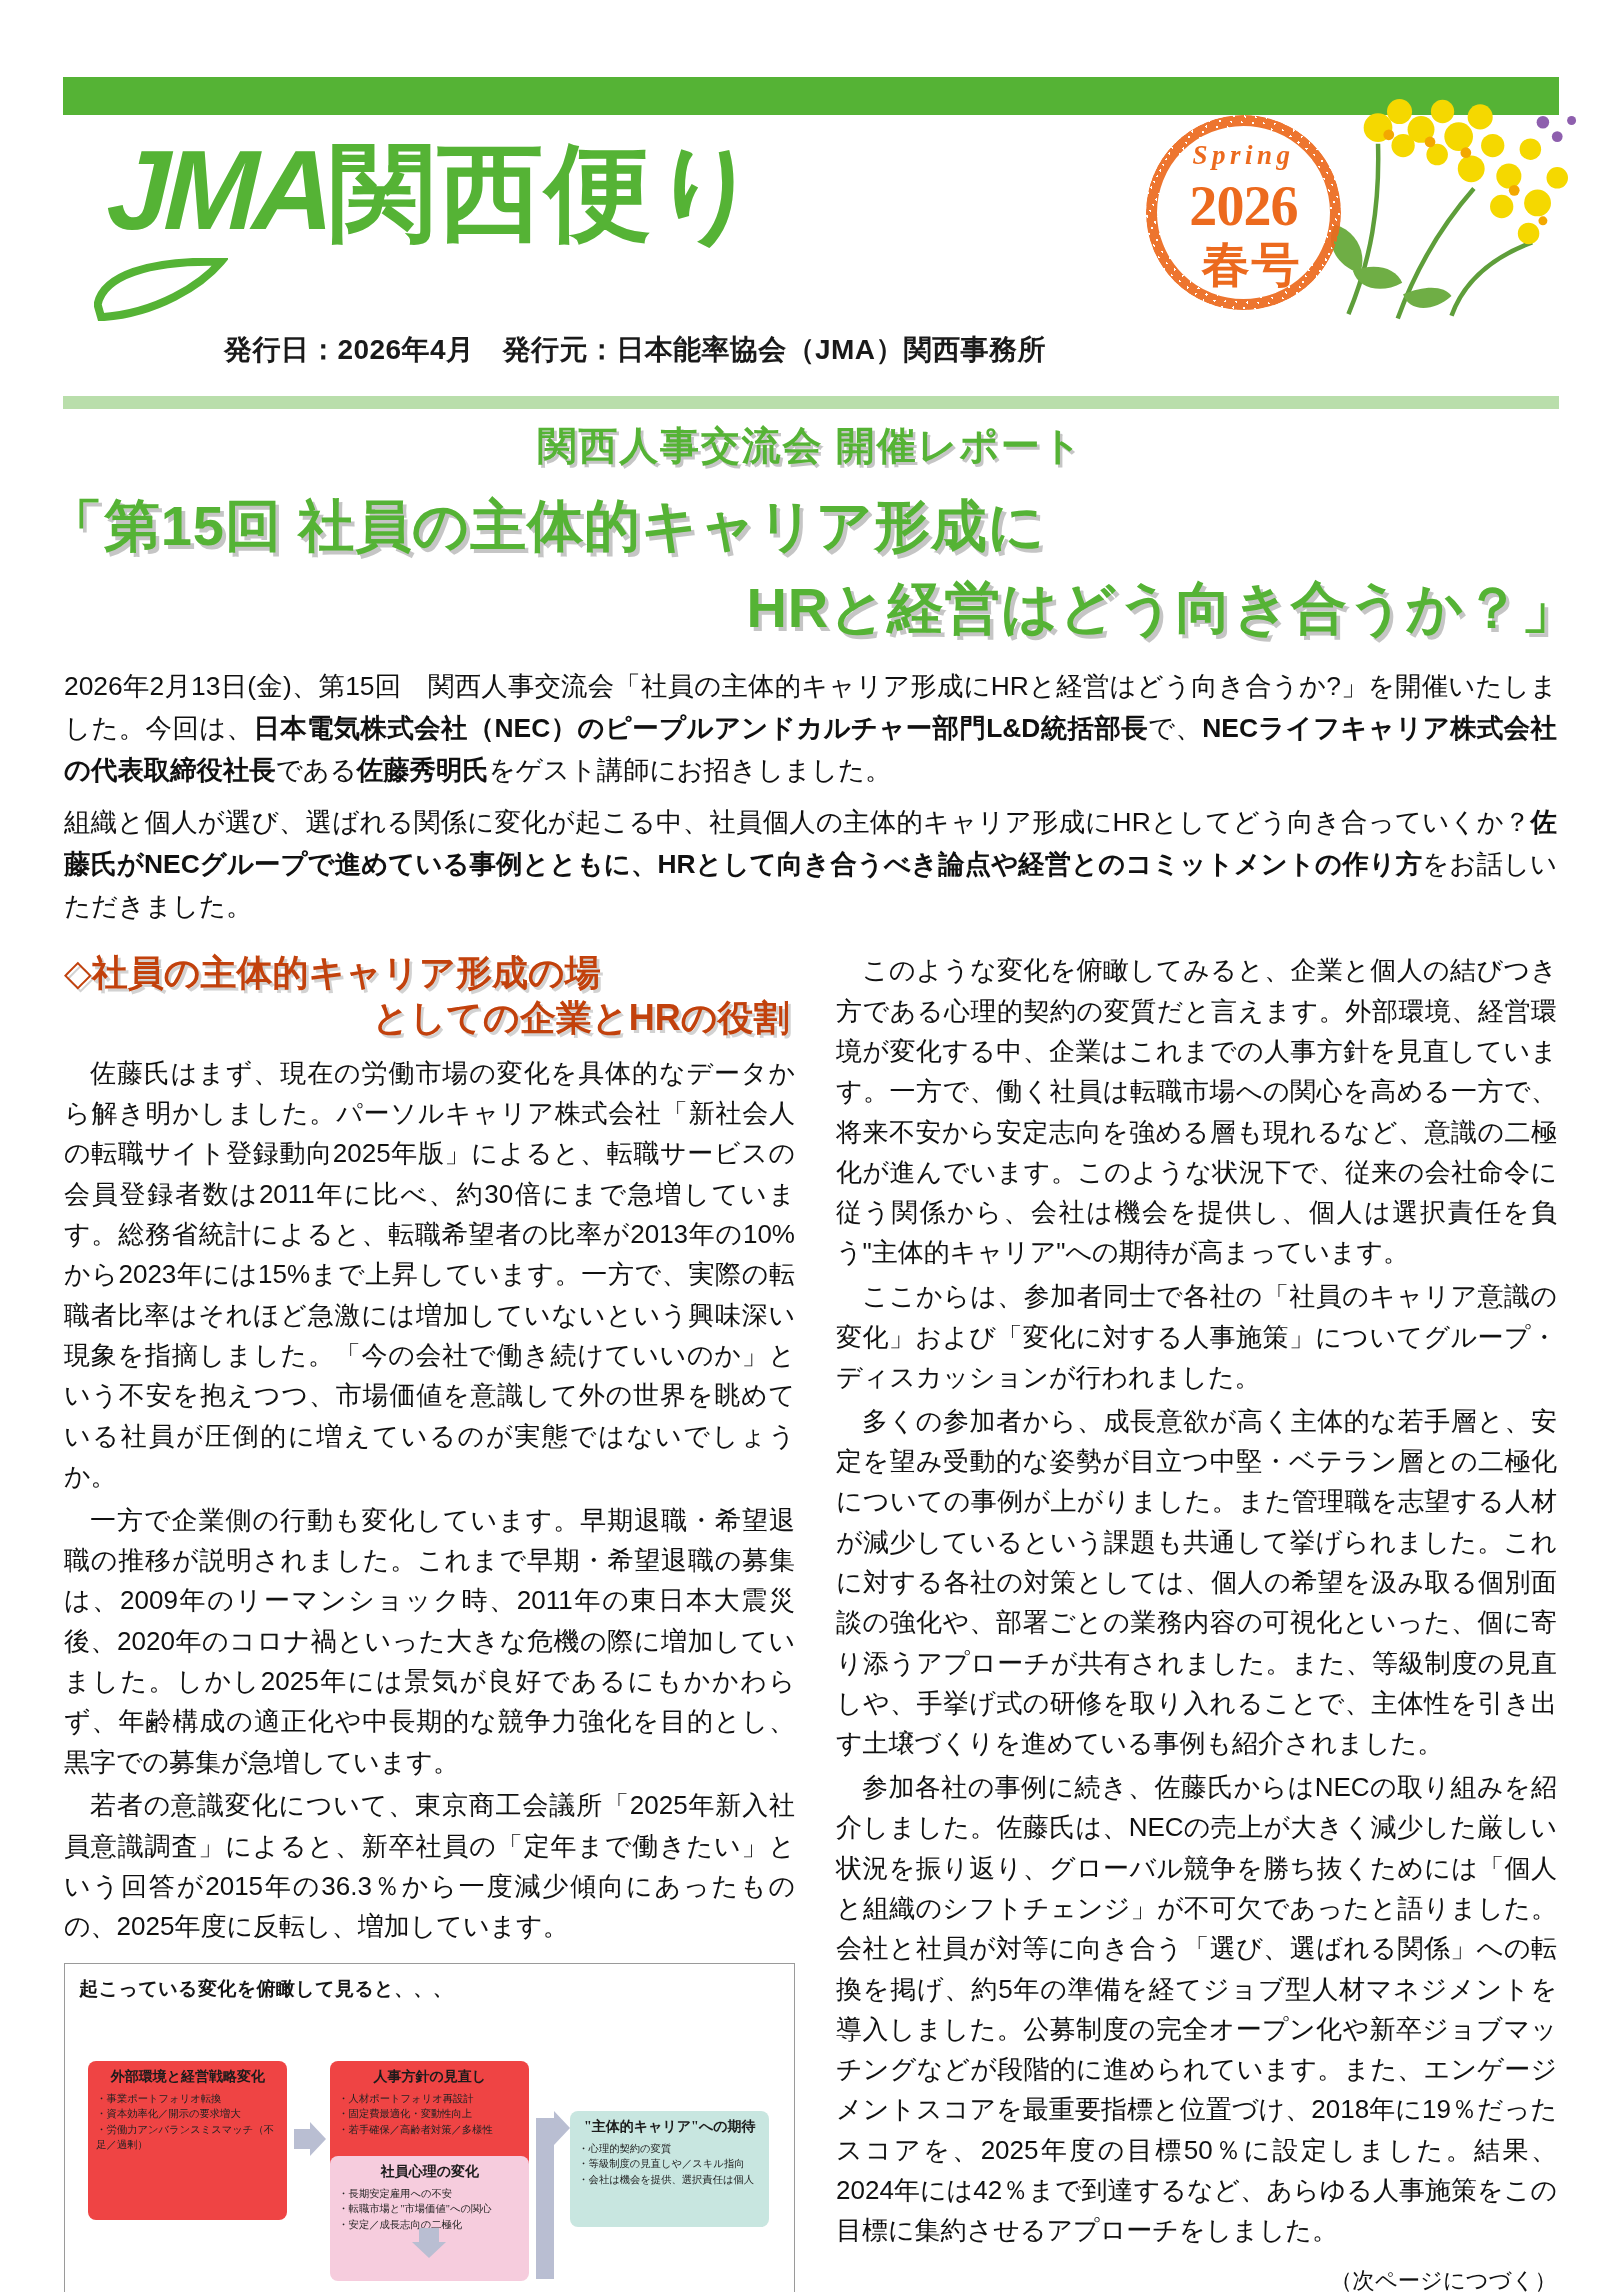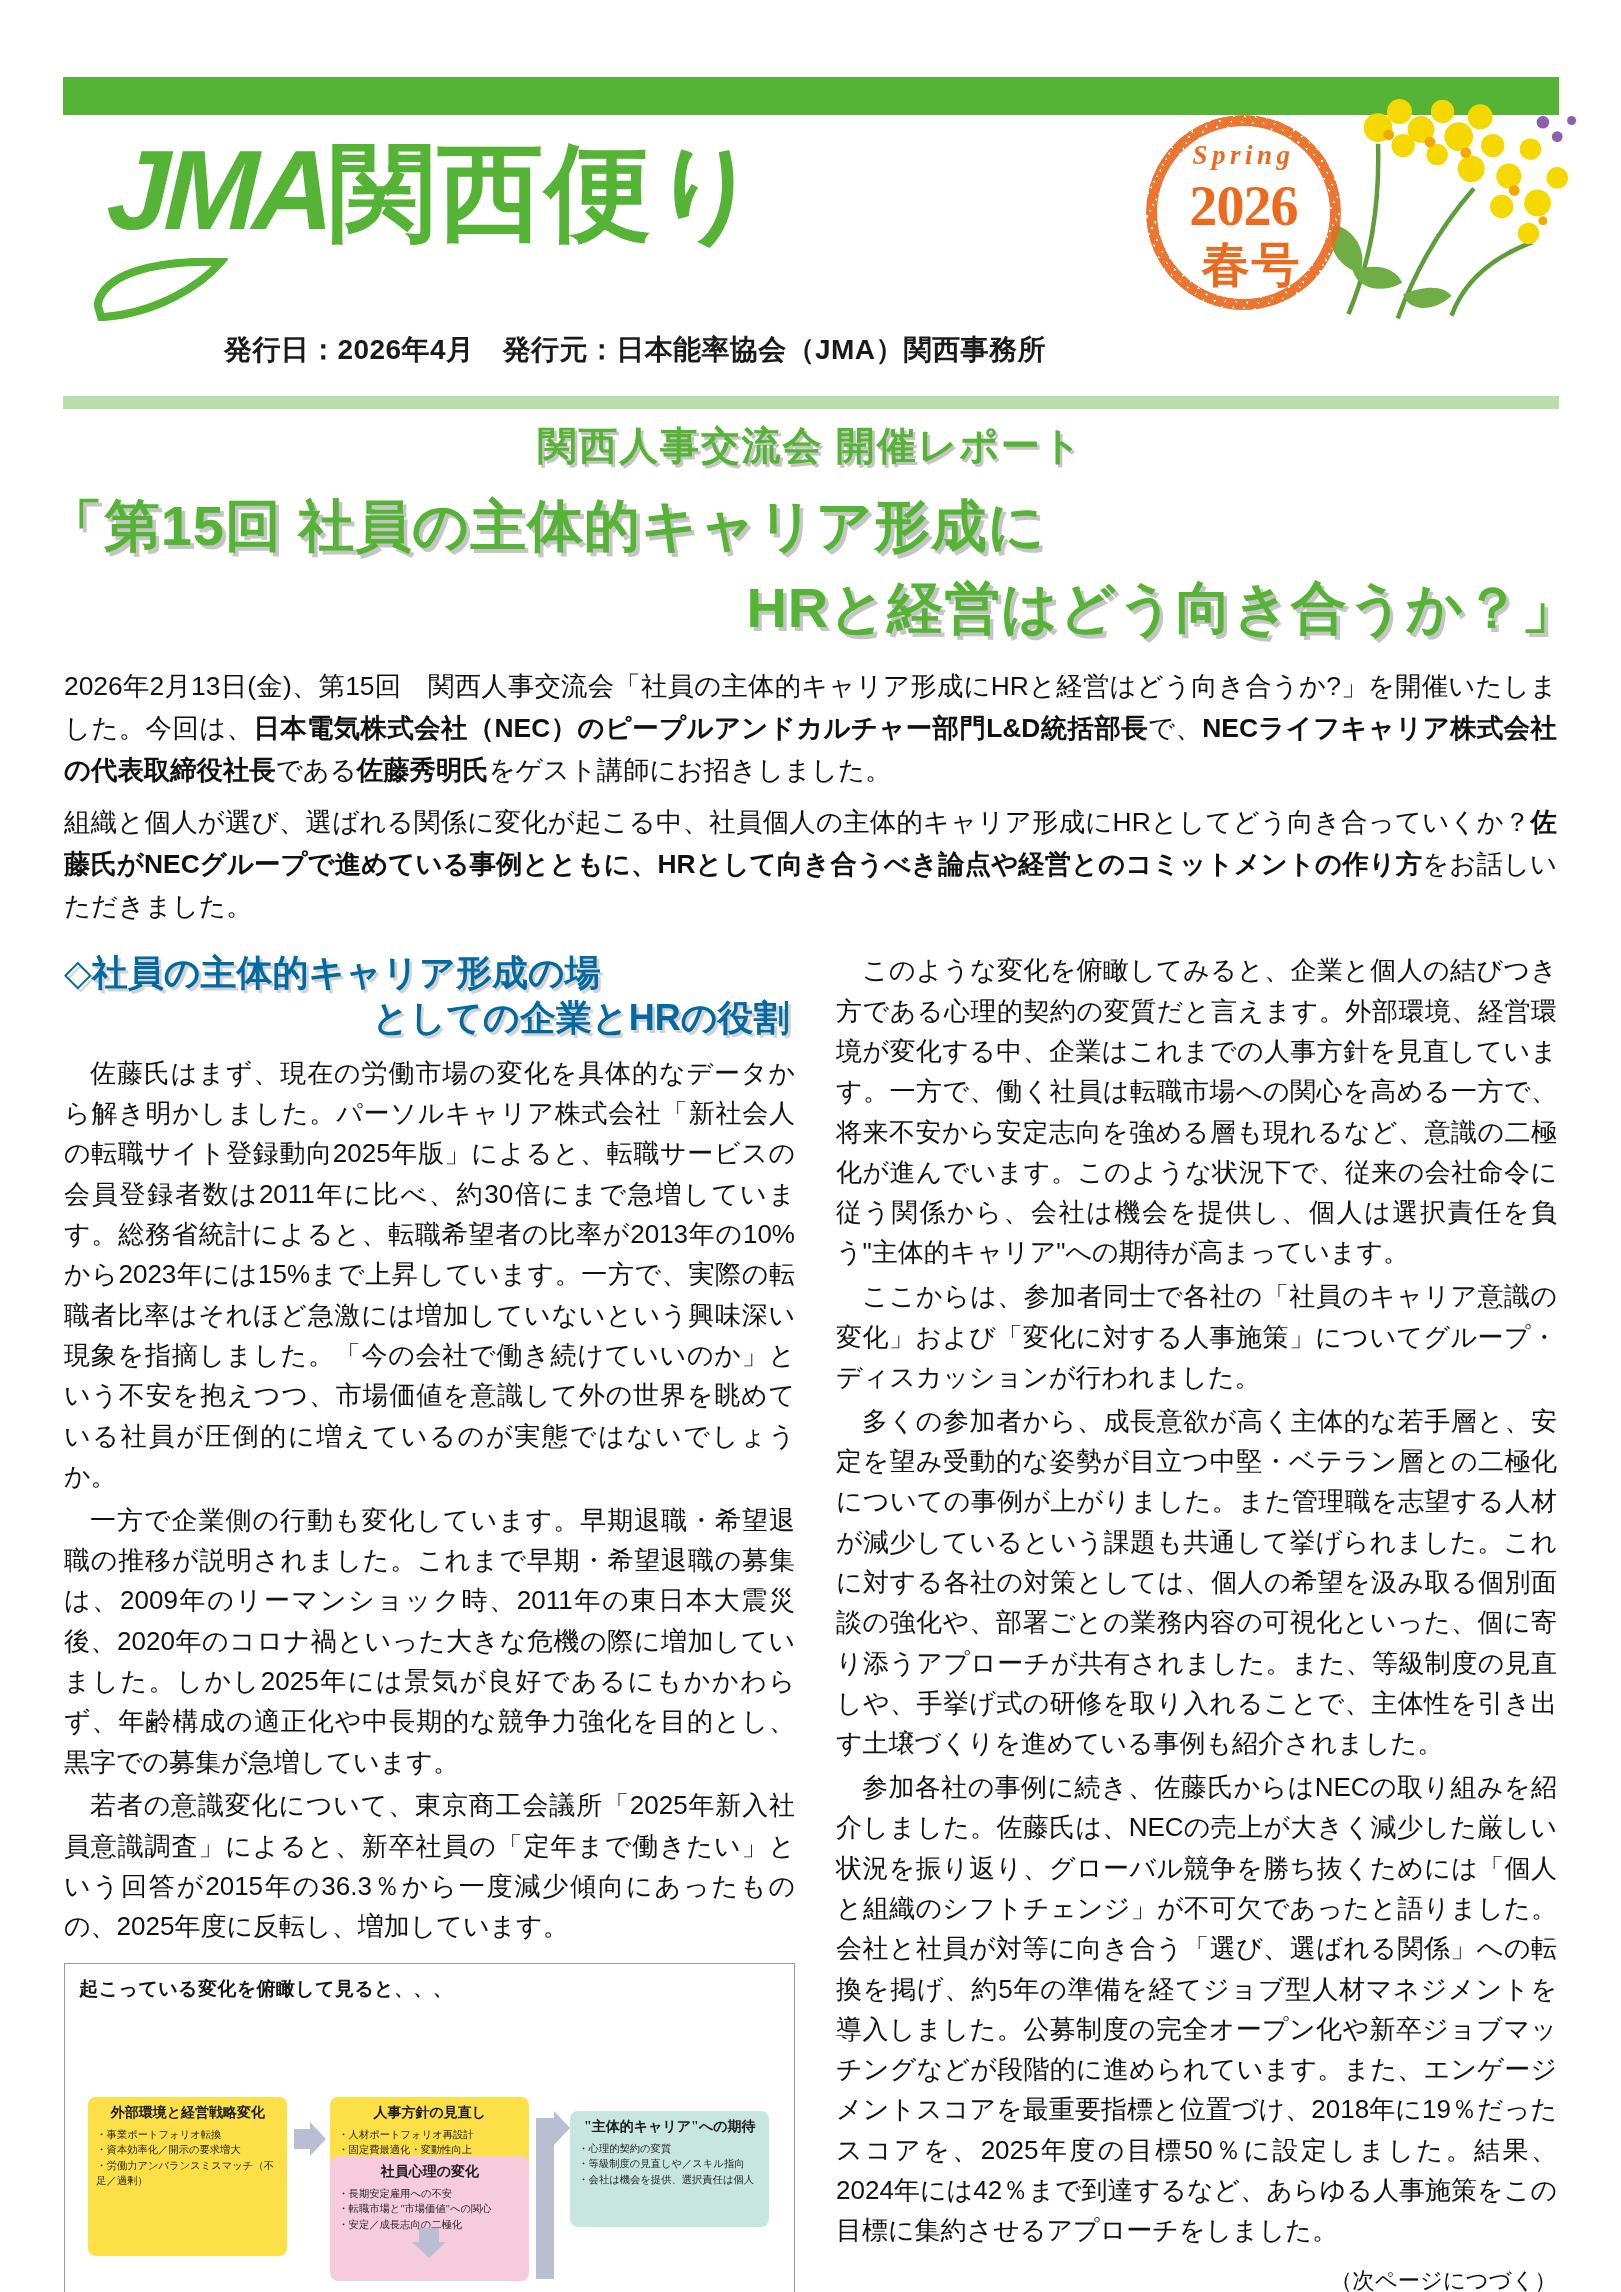--- a/index.html
+++ b/index.html
@@ -104,21 +104,21 @@
   }
   .intro p{margin:0 0 10.7px 0;}
   .intro b{font-weight:bold;}
 
   
   .columns{
     display:flex;gap:41px;margin:23px 64px 0 64px;
   }
   .col{width:734px;}
   .sec-head{
-    font-size:36px;font-weight:bold;color:#0369a1;line-height:1.25;
+    font-size:36px;font-weight:bold;color:#c2410c;line-height:1.25;
     text-shadow:2.7px 2.7px 0 rgba(165,165,165,.5);
     letter-spacing:0px;
   }
   .sec-head .l2{display:block;text-align:right;padding-right:5.4px;}
   .body-txt{
     font-size:26px;line-height:1.55;color:#111;text-align:justify;
     margin-top:12.5px;
   }
   .body-txt p{margin:0 0 3.6px 0;text-indent:1em;}
 
@@ -137,21 +137,21 @@
     position:absolute;border-radius:8px;box-sizing:border-box;padding:7.2px 8px 5.4px 8px;
   }
   .node .nt{
     display:block;text-align:center;font-size:14px;font-weight:bold;color:#1b1b1b;
     font-family:"Liberation Serif","DejaVu Serif",serif;margin-bottom:4.5px;
   }
   .node .ni{
     display:block;font-size:10.3px;color:#222;line-height:1.5;
     font-family:"Liberation Serif","DejaVu Serif",serif;
   }
-  .n-blue{background:#fde047;margin-top:36px;}
+  .n-blue{background:#ef4444;}
   .n-pink{background:#f6ccdd;}
   .n-teal{background:#c8e6e0;}
   .arrow{position:absolute;background:#b9bed2;}
   .arrow-head{position:absolute;width:0;height:0;}
   .continued{
     text-align:right;font-size:22.4px;color:#111;margin-top:14.3px;
   }
 </style>
 </head>
 <body>

